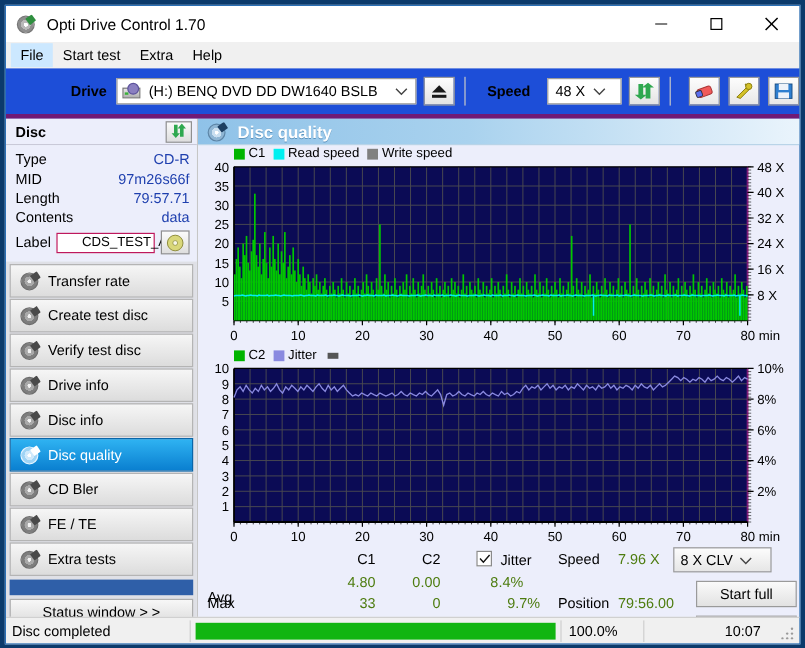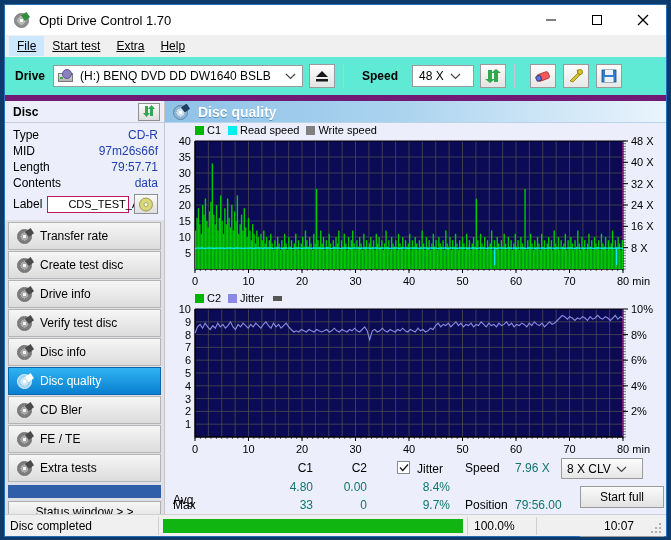--- a/index.html
+++ b/index.html
@@ -27,26 +27,27 @@
   .title-icon .ray{
     position:absolute;left:8px;top:0px;width:9px;height:9px;background:#2f8f3f;
     clip-path:polygon(0 40%,60% 0,100% 55%,45% 100%);
   }
   .title-text{margin-left:8px;font-size:13px;color:#000;}
   .wbtns{position:absolute;right:0;top:0;height:30px;display:flex;}
   .wbtn{width:46px;height:30px;display:flex;align-items:center;justify-content:center;}
   .wbtn svg{display:block;}
   
   .menubar{height:22px;background:#f0f0f0;display:flex;align-items:center;padding-left:4px;}
-  .menuitem{padding:3px 8px;font-size:12px;color:#000;text-decoration:underline;}
+  .menuitem{padding:3px 8px;font-size:12px;color:#000;}
   .menuitem.active{background:#cce8ff;}
   
   .toolbar{
-    height:38px;background:#5eead4;display:flex;align-items:center;
-    border-bottom:6px solid #701a75;
+    height:38px;background:#1d4ed8;display:flex;align-items:center;
+    border-bottom:4px solid #701a75;
+    justify-content:flex-end;
   }
   .tb-label{font-weight:bold;font-size:12px;margin:0 8px 0 10px;}
   .drive-combo{
     width:250px;height:22px;border:1px solid #9a9a9a;background:#fff;
     display:flex;align-items:center;box-sizing:border-box;
   }
   .drive-combo .dicon{
     width:16px;height:14px;margin-left:4px;position:relative;flex:0 0 auto;
   }
   .drive-combo .dicon .body{position:absolute;left:0;top:4px;width:15px;height:9px;background:linear-gradient(#e7e7e7,#b0b0b0);border:1px solid #777;box-sizing:border-box;}
@@ -136,21 +137,21 @@
     background:radial-gradient(circle at 50% 50%,#ffffff 0 17%,#c9dff0 18% 44%,#8fb6d4 45% 100%);
     border:1px solid #5d85a6;
   }
   .panel-head .pi .m{position:absolute;left:9px;top:0px;width:9px;height:9px;background:#1d3f62;
     clip-path:polygon(0 45%,62% 0,100% 58%,42% 100%);}
   .panel-title{color:#fff;font-weight:bold;font-size:14px;margin-left:8px;text-shadow:0 1px 0 #5c93bd;}
   .legend{display:flex;align-items:center;height:14px;padding-left:30px;font-size:11px;}
   .lg{display:flex;align-items:center;margin-right:7px;}
   .lg i{width:9px;height:9px;display:inline-block;margin-right:3px;}
   .chart-wrap{position:relative;}
-  .stat-v{color:#0f766e;}
+  .stat-v{color:#4d7c0f;}
   .chk{
     width:13px;height:13px;border:1px solid #8a8a8a;background:#fff;display:inline-flex;
     align-items:center;justify-content:center;box-sizing:border-box;
   }
   .clv-combo{
     width:82px;height:21px;border:1px solid #9a9a9a;background:linear-gradient(#fcfcfc,#e6e6e6);
     display:flex;align-items:center;font-size:12px;box-sizing:border-box;
   }
   .clv-combo span{margin-left:5px;}
   .act-btn{
@@ -321,28 +322,28 @@
               <span class="d"></span>
               <span class="m"></span>
             </span>
           <span class="nlabel">Create test disc</span>
         </div>
         <div class="navitem">
           <span class="nav-icon">
               <span class="d"></span>
               <span class="m"></span>
             </span>
-          <span class="nlabel">Drive info</span>
+          <span class="nlabel">Verify test disc</span>
         </div>
         <div class="navitem">
           <span class="nav-icon">
               <span class="d"></span>
               <span class="m"></span>
             </span>
-          <span class="nlabel">Verify test disc</span>
+          <span class="nlabel">Drive info</span>
         </div>
         <div class="navitem">
           <span class="nav-icon">
               <span class="d"></span>
               <span class="m"></span>
             </span>
           <span class="nlabel">Disc info</span>
         </div>
         <div class="navitem sel">
           <span class="nav-icon">
@@ -1166,21 +1167,21 @@
             <svg width="10" height="9">
                 <polyline points="1,4.5 3.8,7.5 9,1.5" fill="none" stroke="#111" stroke-width="1.2"></polyline>
               </svg>
           </span>
         </div>
         <div style="position:absolute;left:252px;top:1px;font-size:12px;">Jitter</div>
 
         <div style="position:absolute;left:8px;top:32px;font-size:12px;">Avg</div>
         <div class="stat-v" style="position:absolute;left:88px;top:19px;width:60px;text-align:right;">4.80</div>
         <div class="stat-v" style="position:absolute;left:142px;top:19px;width:60px;text-align:right;">0.00</div>
-        <div class="stat-v" style="position:absolute;left:225px;top:19px;width:60px;text-align:right;">8.4%</div>
+        <div class="stat-v" style="position:absolute;left:211px;top:19px;width:60px;text-align:right;">8.4%</div>
 
         <div style="position:absolute;left:8px;top:37px;font-size:12px;">Max</div>
         <div class="stat-v" style="position:absolute;left:88px;top:37px;width:60px;text-align:right;">33</div>
         <div class="stat-v" style="position:absolute;left:142px;top:37px;width:60px;text-align:right;">0</div>
         <div class="stat-v" style="position:absolute;left:225px;top:37px;width:60px;text-align:right;">9.7%</div>
 
         <div style="position:absolute;left:8px;top:55px;font-size:12px;">Total</div>
         <div class="stat-v" style="position:absolute;left:88px;top:55px;width:60px;text-align:right;">23014</div>
         <div class="stat-v" style="position:absolute;left:142px;top:55px;width:60px;text-align:right;">0</div>
 

